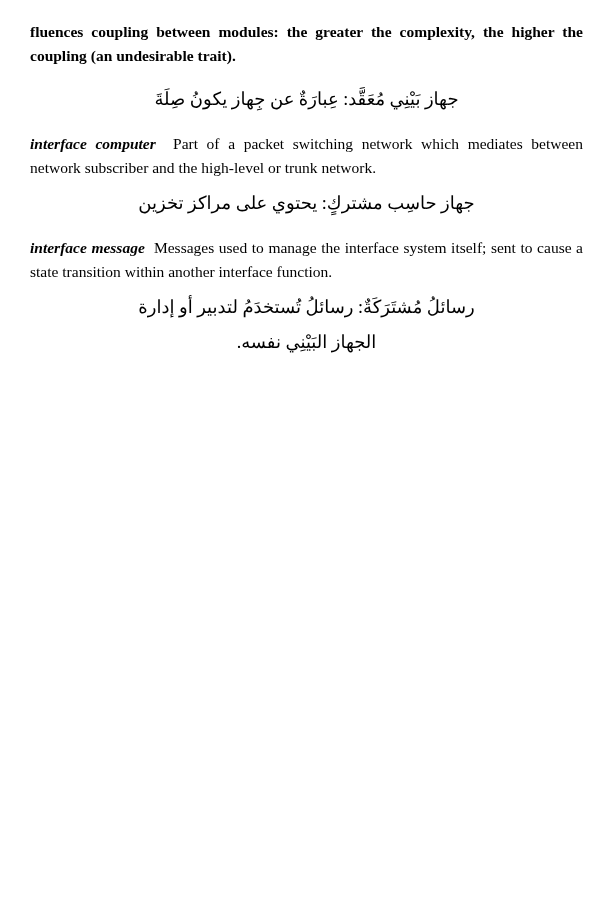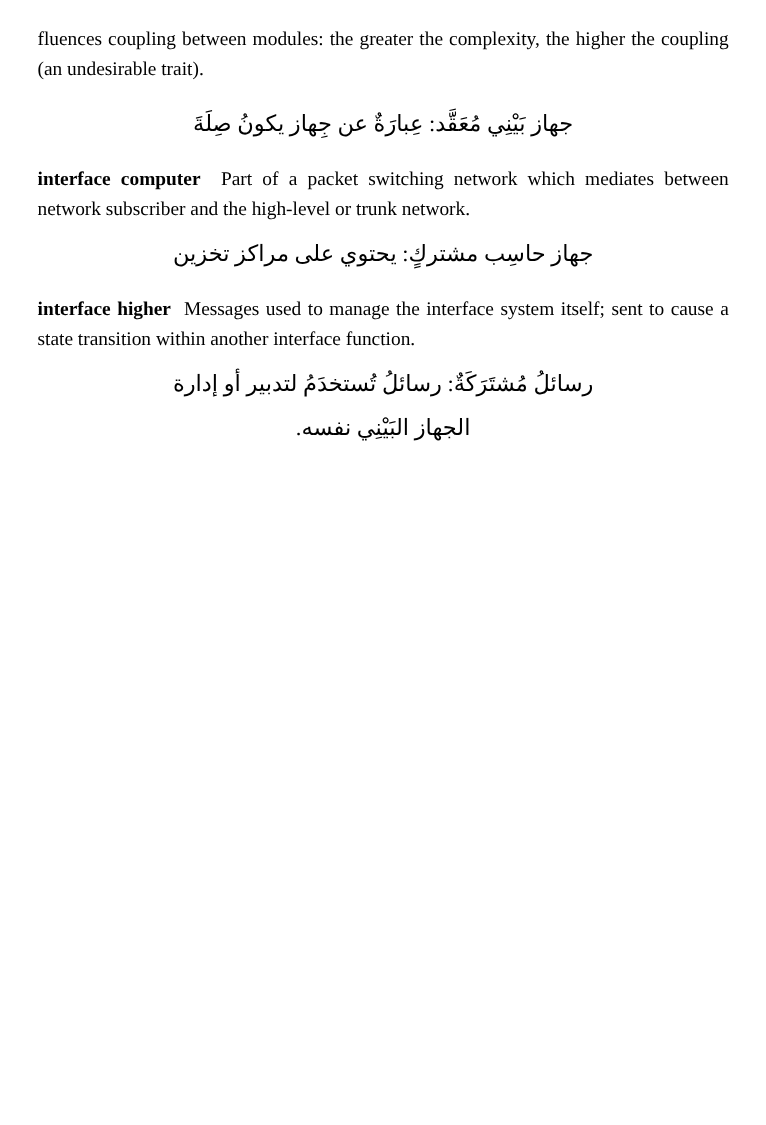--- a/index.html
+++ b/index.html
@@ -15,33 +15,35 @@
       font-family: 'Times New Roman', Times, serif;
       padding: 20px 30px;
       color: #000000;
     }
 
     .intro-text {
       font-size: 15.5px;
       line-height: 1.55;
       text-align: justify;
       margin-bottom: 14px;
+      font-weight: bold;
     }
 
     .arabic-block {
       direction: rtl;
       text-align: center;
       font-family: 'Times New Roman', Times, serif;
       font-size: 18px;
       line-height: 1.9;
       margin-bottom: 16px;
     }
 
     .entry-title {
       font-weight: bold;
+      font-style: italic;
       font-size: 15.5px;
     }
 
     .entry-body {
       font-size: 15.5px;
       line-height: 1.55;
       text-align: justify;
     }
 
     .entry-block {
@@ -62,20 +64,20 @@
     <span class="entry-title">interface computer</span>&nbsp;&nbsp;<span>Part of a packet switching network which mediates between network subscriber and the high-level or trunk network.</span>
   </p>
 </div>
 
 <div class="arabic-block">
   <div>جهاز حاسِب مشتركٍ: يحتوي على مراكز تخزين</div>
 </div>
 
 <div class="entry-block">
   <p class="entry-body">
-    <span class="entry-title">interface higher</span>&nbsp;&nbsp;<span>Messages used to manage the interface system itself; sent to cause a state transition within another interface function.</span>
+    <span class="entry-title">interface message</span>&nbsp;&nbsp;<span>Messages used to manage the interface system itself; sent to cause a state transition within another interface function.</span>
   </p>
 </div>
 
 <div class="arabic-block">
   <div>رسائلُ مُشتَرَكَةٌ: رسائلُ تُستخدَمُ لتدبير أو إدارة</div>
   <div>الجهاز البَيْنِي نفسه.</div>
 </div>
 
 </body></html>

